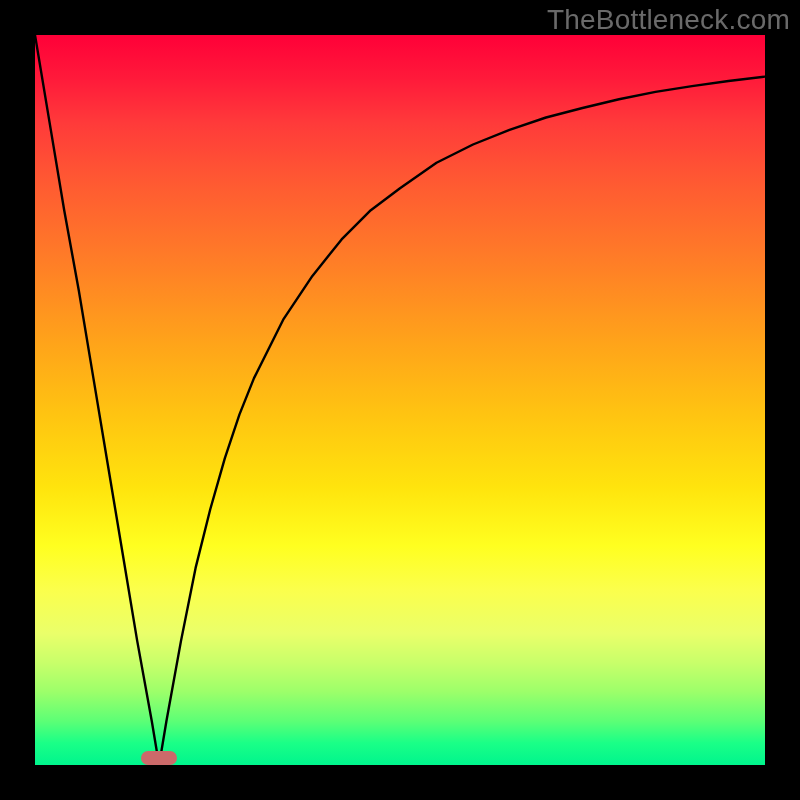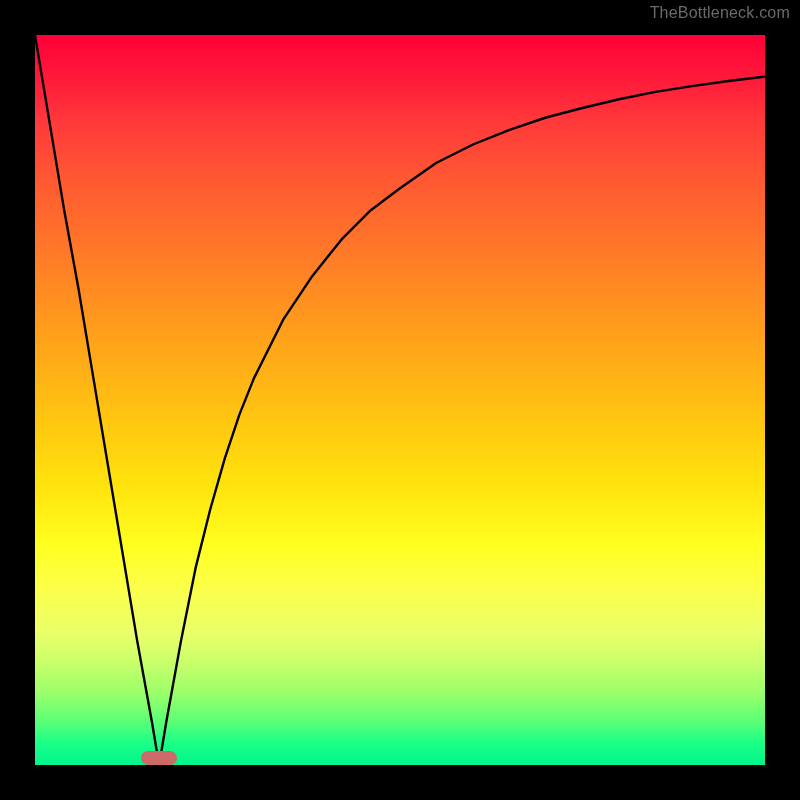--- a/index.html
+++ b/index.html
@@ -15,21 +15,21 @@
     position: relative;
     width: 800px;
     height: 800px;
     background: #000;
   }
   .watermark {
     position: absolute;
     top: 4px;
     right: 10px;
     color: #6a6a6a;
-    font-size: 16px;
+    font-size: 28px;
     font-weight: 400;
     letter-spacing: 0.2px;
     z-index: 50;
   }
   .plot-area {
     position: absolute;
     left: 35px;
     top: 35px;
     width: 730px;
     height: 730px;

